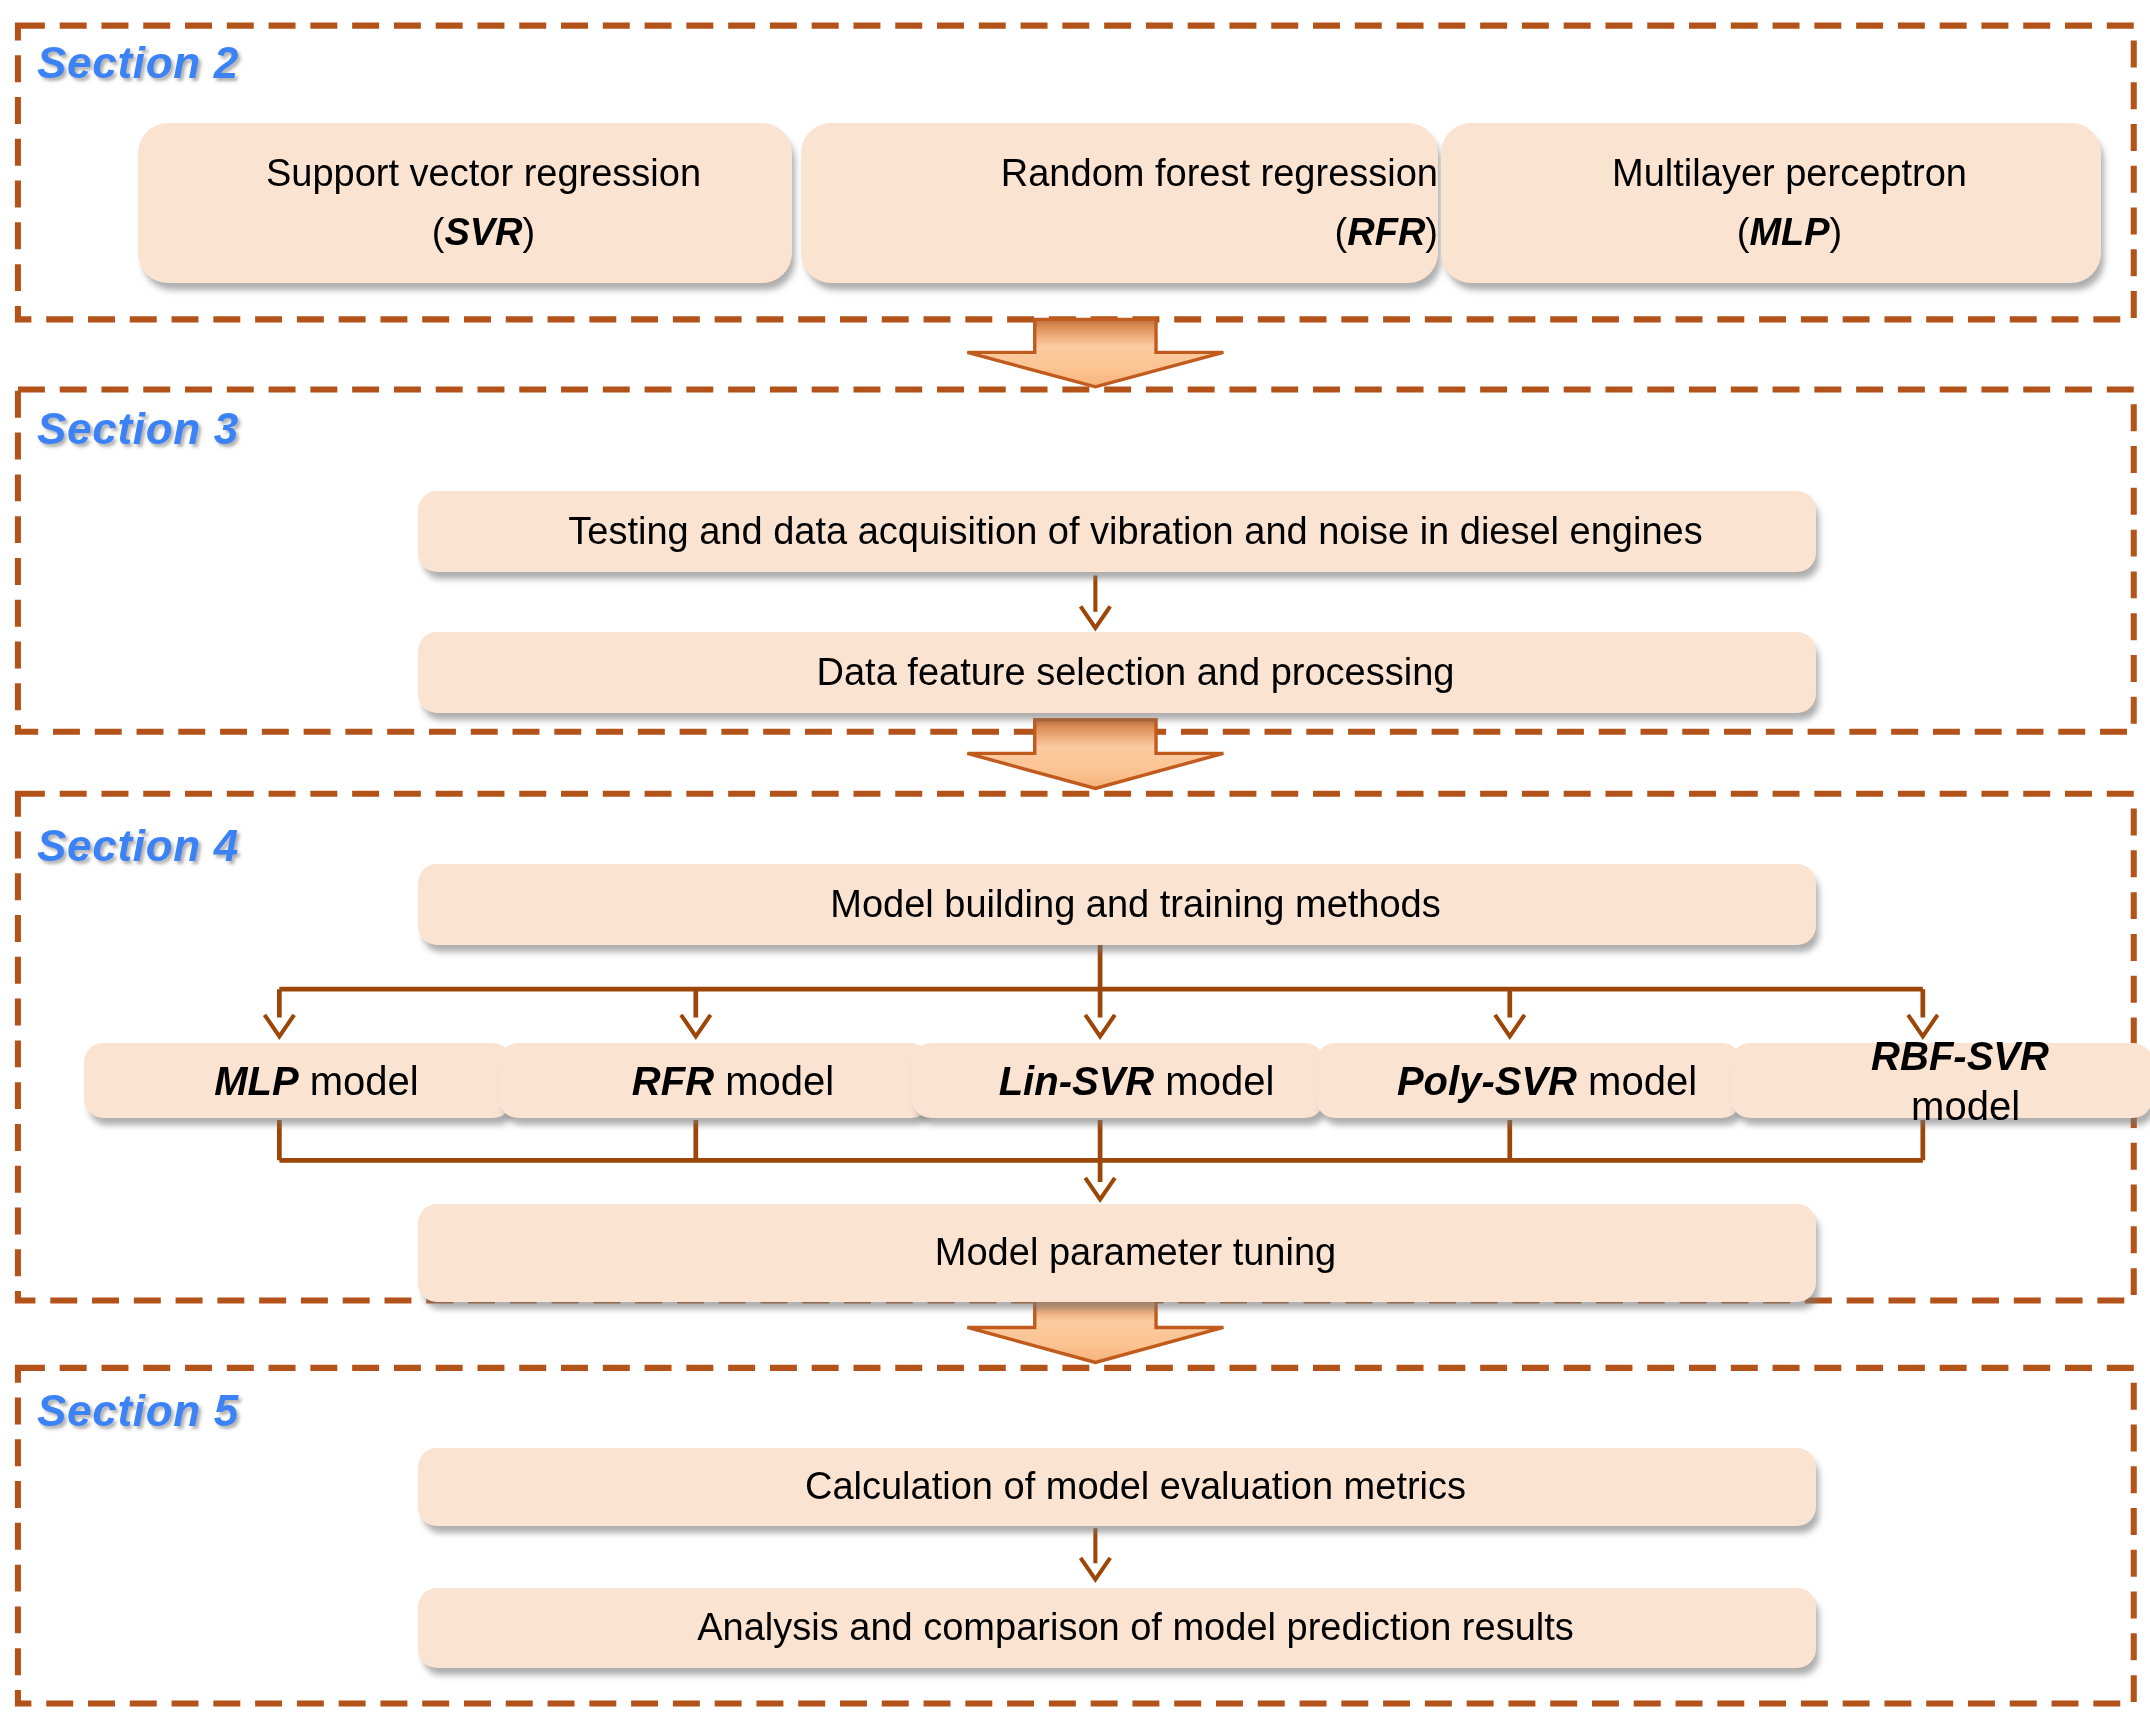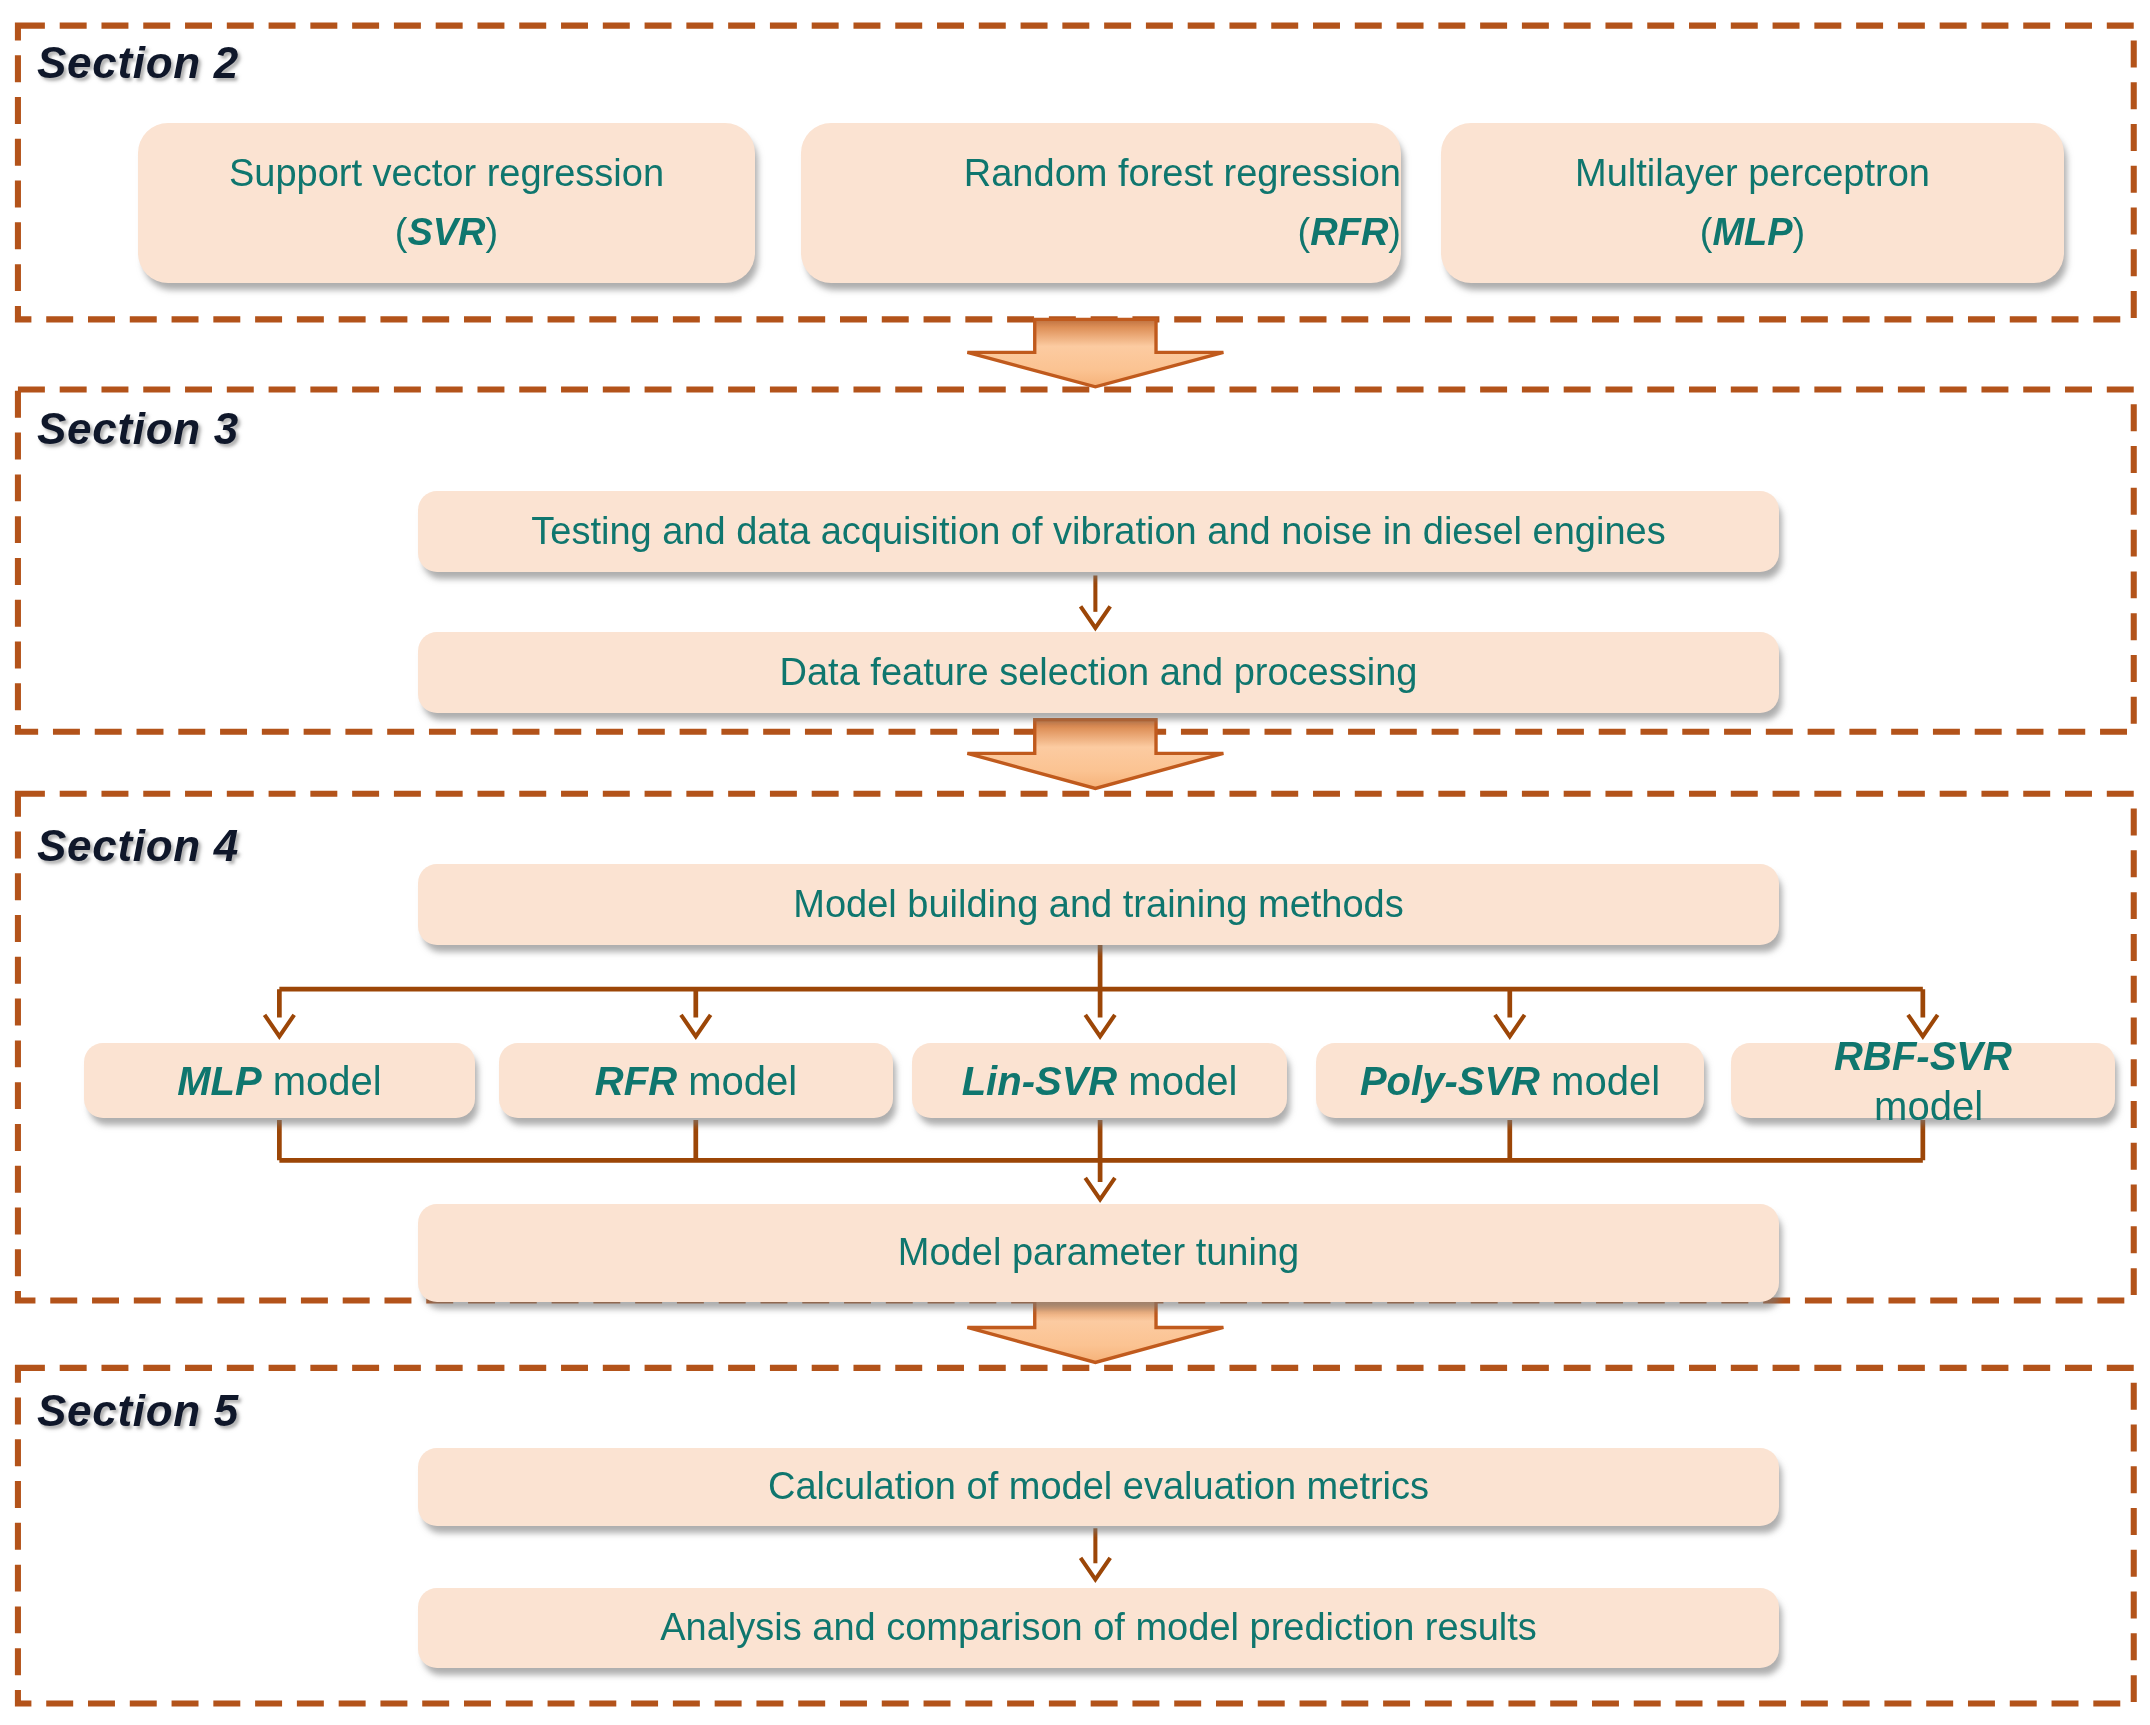--- a/index.html
+++ b/index.html
@@ -1,32 +1,33 @@
 <!DOCTYPE html>
 <html style="font-size:10.8px"><head>
 <meta charset="utf-8">
 <style>
   html,body{margin:0;padding:0;background:#ffffff;}
   body{font-family:"Liberation Sans","DejaVu Sans",sans-serif;}
   .canvas{position:relative;width:2151px;height:1725px;background:#ffffff;overflow:hidden;}
   .overlay{position:absolute;left:0;top:0;width:2151px;height:1725px;}
   .section-label{
     position:absolute;left:37px;
-    font-size:44px;font-weight:700;font-style:italic;color:#0f172a;
+    font-size:44px;font-weight:700;font-style:italic;color:#3b82f6;
     letter-spacing:0.7px;
     text-shadow:2.7px 3.4px 3.4px rgba(110,110,110,0.55);
     white-space:nowrap;
   }
   .box{
     position:absolute;display:flex;align-items:center;justify-content:center;
-    text-align:center;color:#0f766e;
+    text-align:center;color:#000000;
     background:#FBE3D2;
     border-radius:19px;
     box-shadow:4px 8px 6.7px -1.3px rgba(120,120,120,0.6);
     line-height:1.25;
+    padding-left:37px;
   }
   .wide-box{left:418px;width:1361px;height:81px;font-size:38px;}
   .sec2-box{top:123px;height:160px;font-size:38px;flex-direction:column;border-radius:30px;line-height:1.55;}
   .model-box{top:1043px;height:75px;font-size:40px;white-space:pre;}
   .em{font-weight:700;font-style:italic;}
 </style>
 </head>
 <body>
 
 <div class="canvas">

